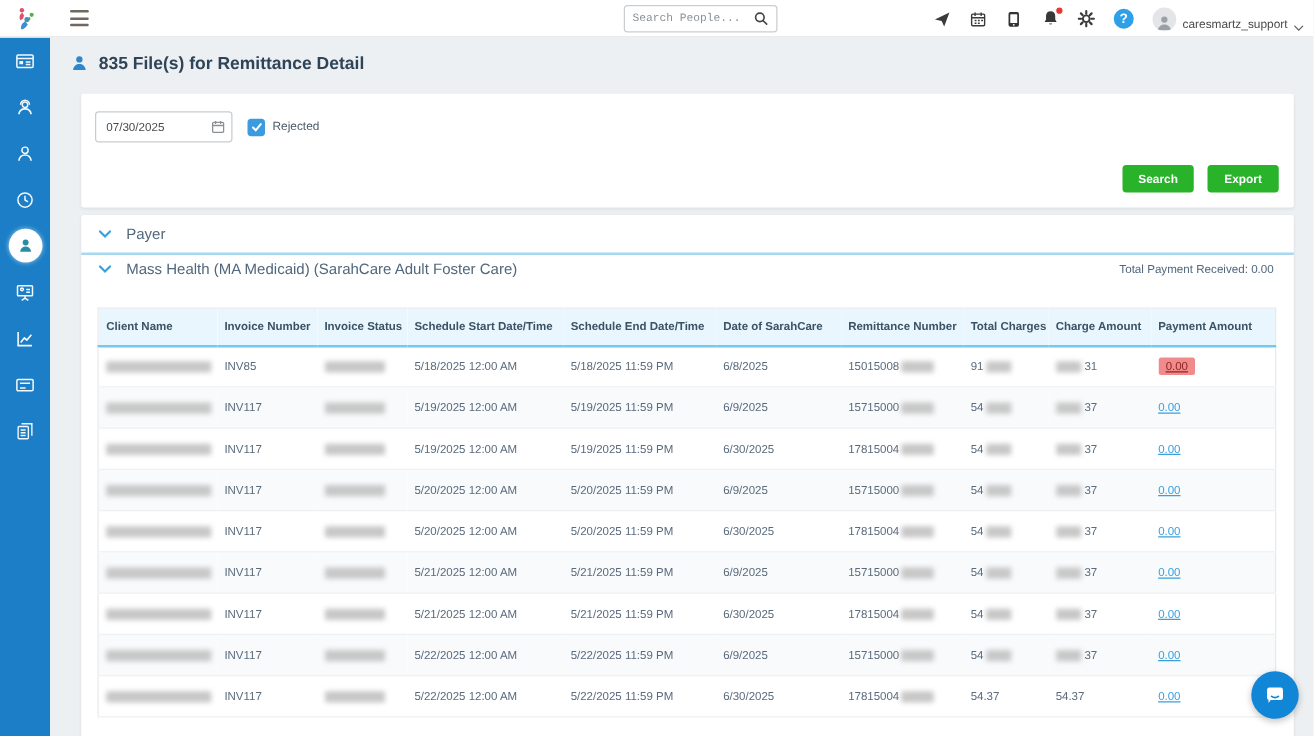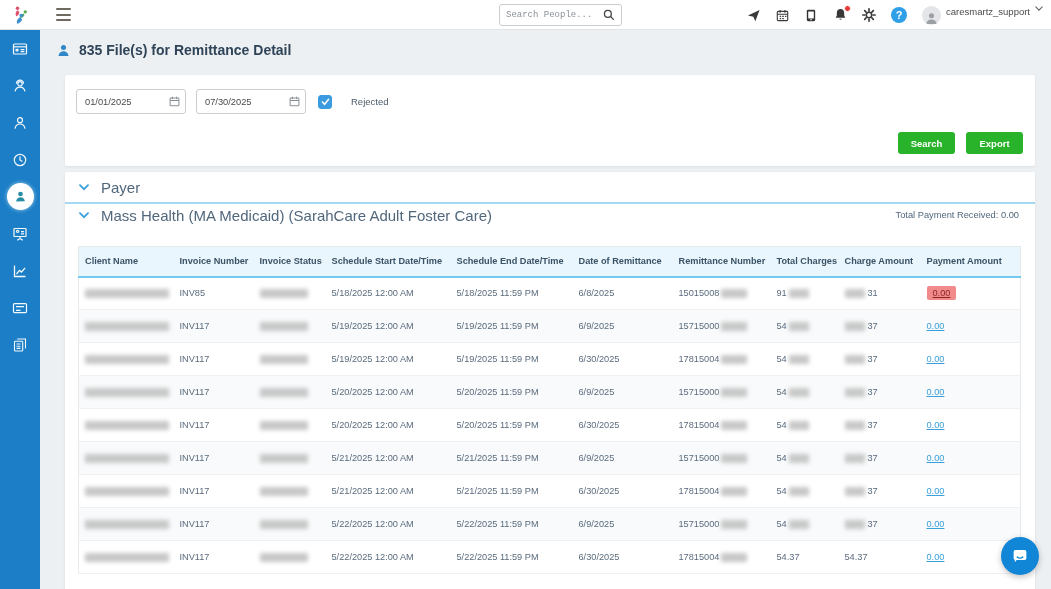--- a/index.html
+++ b/index.html
@@ -12,21 +12,21 @@
   .hamburger { position:absolute; left:56px; top:8px; width:15px; height:13px; display:flex; flex-direction:column; justify-content:space-between; cursor:pointer; }
   .hamburger i { display:block; height:2px; background:#6e6a60; border-radius:1px; }
   .searchbox { position:absolute; left:499px; top:4px; width:123px; height:22px; border:1px solid #c9ced3; border-radius:3px; background:#fff; display:flex; align-items:center; padding:0 6px; }
   .searchbox input { border:none; outline:none; flex:1; min-width:0; font-size:9px; color:#555; font-family:Liberation Mono, monospace; }
   .searchbox input::placeholder { color:#8a9097; }
   .top-icons { position:absolute; right:8px; top:0; height:30px; display:flex; align-items:center; gap:15px; }
   .tico { position:relative; width:14px; height:14px; display:flex; align-items:center; justify-content:center; cursor:pointer; }
   .badge-dot { position:absolute; top:-3px; right:-4px; width:7px; height:7px; background:#e53935; border:1px solid #fff; border-radius:50%; }
   .help-circle { width:16px; height:16px; border-radius:50%; background:#2f9fe8; color:#fff; font-size:11px; font-weight:bold; display:flex; align-items:center; justify-content:center; cursor:pointer; }
   .avatar { width:19px; height:19px; border-radius:50%; background:#e3e5e8; overflow:hidden; display:flex; align-items:flex-end; justify-content:center; cursor:pointer; }
-  .user-wrap { display:flex; align-items:flex-start; gap:5px; cursor:pointer; }
+  .user-wrap { display:flex; align-items:flex-end; gap:5px; cursor:pointer; }
   .username { font-size:9.5px; color:#4a4a4a; }
 
   
   .sidebar { position:absolute; top:30px; left:0; bottom:0; width:40px; background:#1b7ec6; z-index:9; }
   .nav-item { width:40px; height:37px; display:flex; align-items:center; justify-content:center; cursor:pointer; }
   .nav-item svg { opacity:.95; }
   .active-circle { width:27px; height:27px; background:#fff; border-radius:50%; display:flex; align-items:center; justify-content:center; box-shadow:0 0 4px rgba(255,255,255,.6); }
 
   
   .main { position:absolute; left:40px; top:30px; right:0; bottom:0; }
@@ -34,28 +34,28 @@
   .page-title { font-size:14px; font-weight:bold; color:#2f4458; }
 
   .filter-card { position:absolute; left:25px; right:16px; top:45px; height:91px; background:#fff; border-radius:2px; box-shadow:0 1px 3px rgba(0,0,0,.07); }
   .dates-row { position:absolute; left:11px; top:14px; display:flex; align-items:center; gap:10px; }
   .date-input { position:relative; width:110px; height:25px; }
   .date-input input { width:100%; height:100%; border:1px solid #c8cdd2; border-radius:3px; padding:0 22px 0 8px; font-size:9.3px; color:#4a4a4a; font-family:inherit; outline:none; }
   .date-cal { position:absolute; right:6px; top:7px; }
   .chk-wrap { display:flex; align-items:center; gap:6px; margin-left:2px; cursor:pointer; }
   .checkbox { width:14px; height:14px; border-radius:3px; border:1px solid #b7c2cb; background:#fff; display:flex; align-items:center; justify-content:center; }
   .checkbox.checked { background:#3b9be0; border-color:#3b9be0; }
-  .chk-label { font-size:9.5px; color:#4a5a68;margin-left:13px; }
+  .chk-label { font-size:9.5px; color:#4a5a68; }
   .btn-row { position:absolute; right:12px; bottom:12px; display:flex; gap:11px; }
   .btn { min-width:57px; height:22px; background:#28b32a; color:#fff; border:none; border-radius:3px; font-size:9.5px; font-weight:bold; font-family:inherit; cursor:pointer; padding:0 12px; }
 
   .payer-card { position:absolute; left:25px; right:16px; top:142px; bottom:-4px; background:#fff; border-radius:2px 2px 0 0; box-shadow:0 1px 3px rgba(0,0,0,.07); }
   .sec-row { height:30px; display:flex; align-items:center; gap:12px; padding-left:14px; }
   .sec-row.group { height:22px; }
-  .sec-label { font-size:15px; color:#51677c; }
+  .sec-label { font-size:12px; color:#51677c; }
   .sec-right { margin-left:auto; padding-right:16px; font-size:9.3px; color:#51677c; }
   .payer-divider { height:2px; background:#a5d9f2; }
   .chev { cursor:pointer; display:flex; }
 
   .table-wrap { margin:0 15px 0 13px; }
   table { width:100%; border-collapse:collapse; table-layout:fixed; border:1px solid #e7eaec;margin-top:20px; }
   th { height:30px; background:#e9f6fd; border-bottom:2px solid #74c9ef; font-size:9.2px; font-weight:bold; color:#3b5366; text-align:left; padding:0 6px; white-space:nowrap; overflow:hidden; }
   td { height:33px; font-size:9.2px; color:#5a6b7d; padding:0 6px; border-bottom:1px solid #eef0f1; white-space:nowrap; overflow:hidden; }
   tbody tr:nth-child(even) td { background:#f8fafb; }
   .redact { display:inline-block; height:9px; background:#c7c7c7; border-radius:1px; filter:blur(2px); vertical-align:middle; }
@@ -224,27 +224,20 @@
       <svg width="15" height="15" viewBox="0 0 16 16">
         <circle cx="8" cy="4.8" r="2.7" fill="#2f86c8"></circle>
           <path d="M2.6 13.8c.6-3.4 2.7-5 5.4-5s4.8 1.6 5.4 5z" fill="#2f86c8"></path>
       </svg>
       <span class="page-title">835 File(s) for Remittance Detail</span>
     </div>
 
     <div class="filter-card">
       <div class="dates-row">
         <div class="date-input">
-          <input type="text" value="01/01/2025" style="">
-          <svg class="date-cal" width="11" height="11" viewBox="0 0 14 14" fill="none" stroke="#8a9097" stroke-width="1.3">
-            <rect x="1.4" y="2.5" width="11.2" height="10" rx="1"></rect>
-              <path d="M4.4 1v3M9.6 1v3M1.4 5.6h11.2"></path>
-          </svg>
-        </div>
-        <div class="date-input">
           <input type="text" value="07/30/2025" style="">
           <svg class="date-cal" width="11" height="11" viewBox="0 0 14 14" fill="none" stroke="#8a9097" stroke-width="1.3">
             <rect x="1.4" y="2.5" width="11.2" height="10" rx="1"></rect>
               <path d="M4.4 1v3M9.6 1v3M1.4 5.6h11.2"></path>
           </svg>
         </div>
         <div class="chk-wrap">
           <span class="checkbox checked">
             <svg width="9" height="8" viewBox="0 0 10 9">
                 <path d="M1.5 4.5L4 7l4.5-5.5" fill="none" stroke="#fff" stroke-width="1.8" stroke-linecap="round"></path>
@@ -293,21 +286,21 @@
               <col style="width:82px">
               <col style="width:100px">
           </colgroup>
           <thead>
               <tr>
                 <th>Client Name</th>
                 <th>Invoice Number</th>
                 <th>Invoice Status</th>
                 <th>Schedule Start Date/Time</th>
                 <th>Schedule End Date/Time</th>
-                <th>Date of Remittance</th>
+                <th>Date of SarahCare</th>
                 <th>Remittance Number</th>
                 <th>Total Charges</th>
                 <th>Charge Amount</th>
                 <th>Payment Amount</th>
               </tr>
             </thead>
           <tbody>
               <tr>
                 <td><span class="redact" style="width: 84px;"></span></td>
                 <td>INV85</td>

